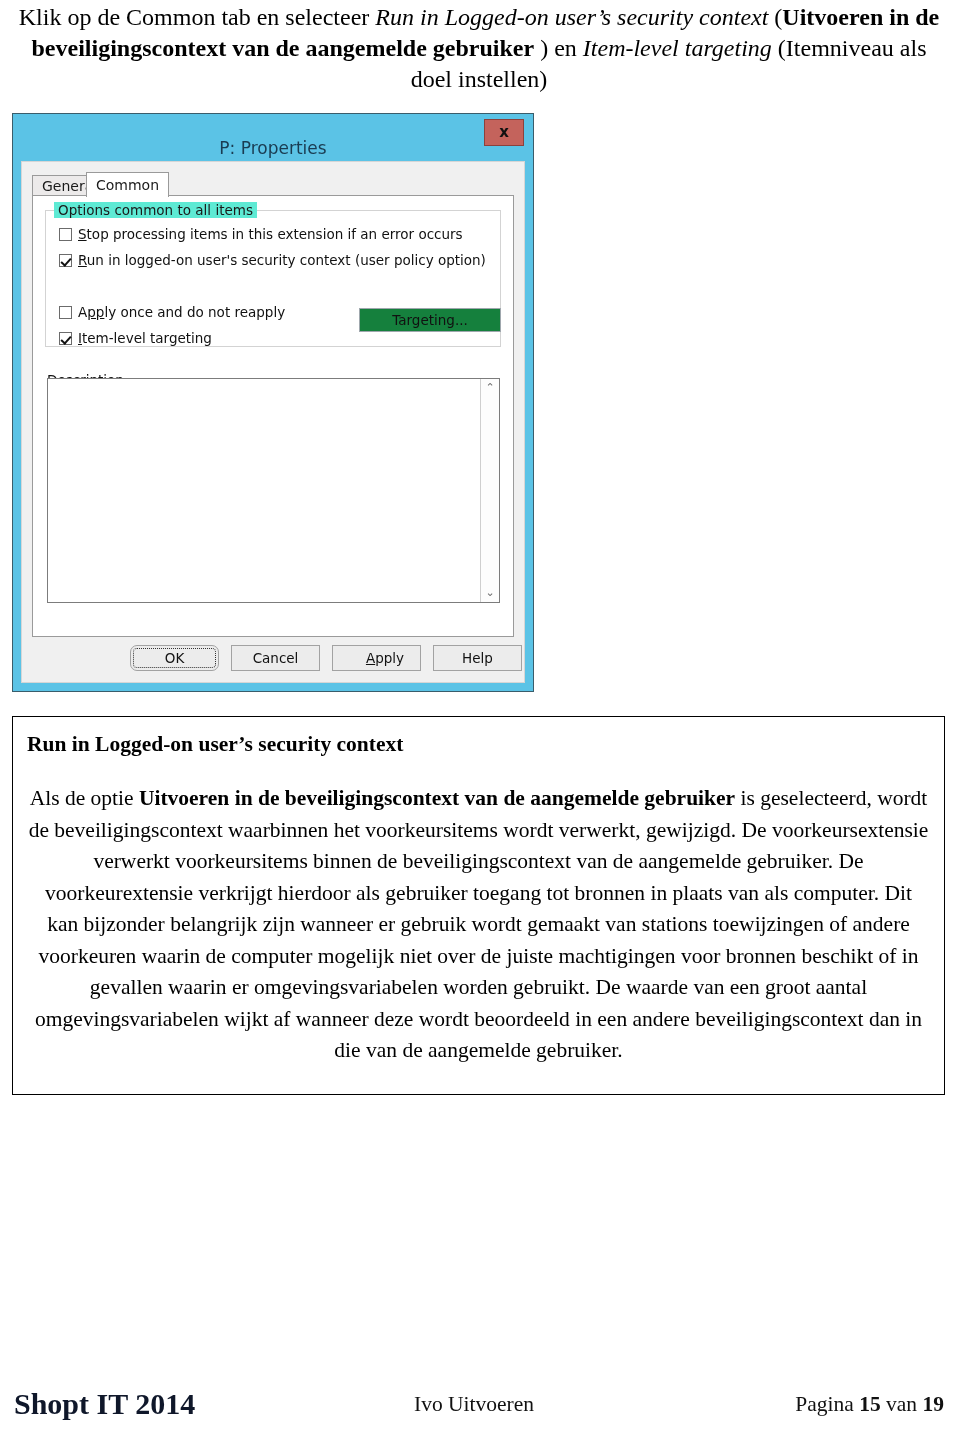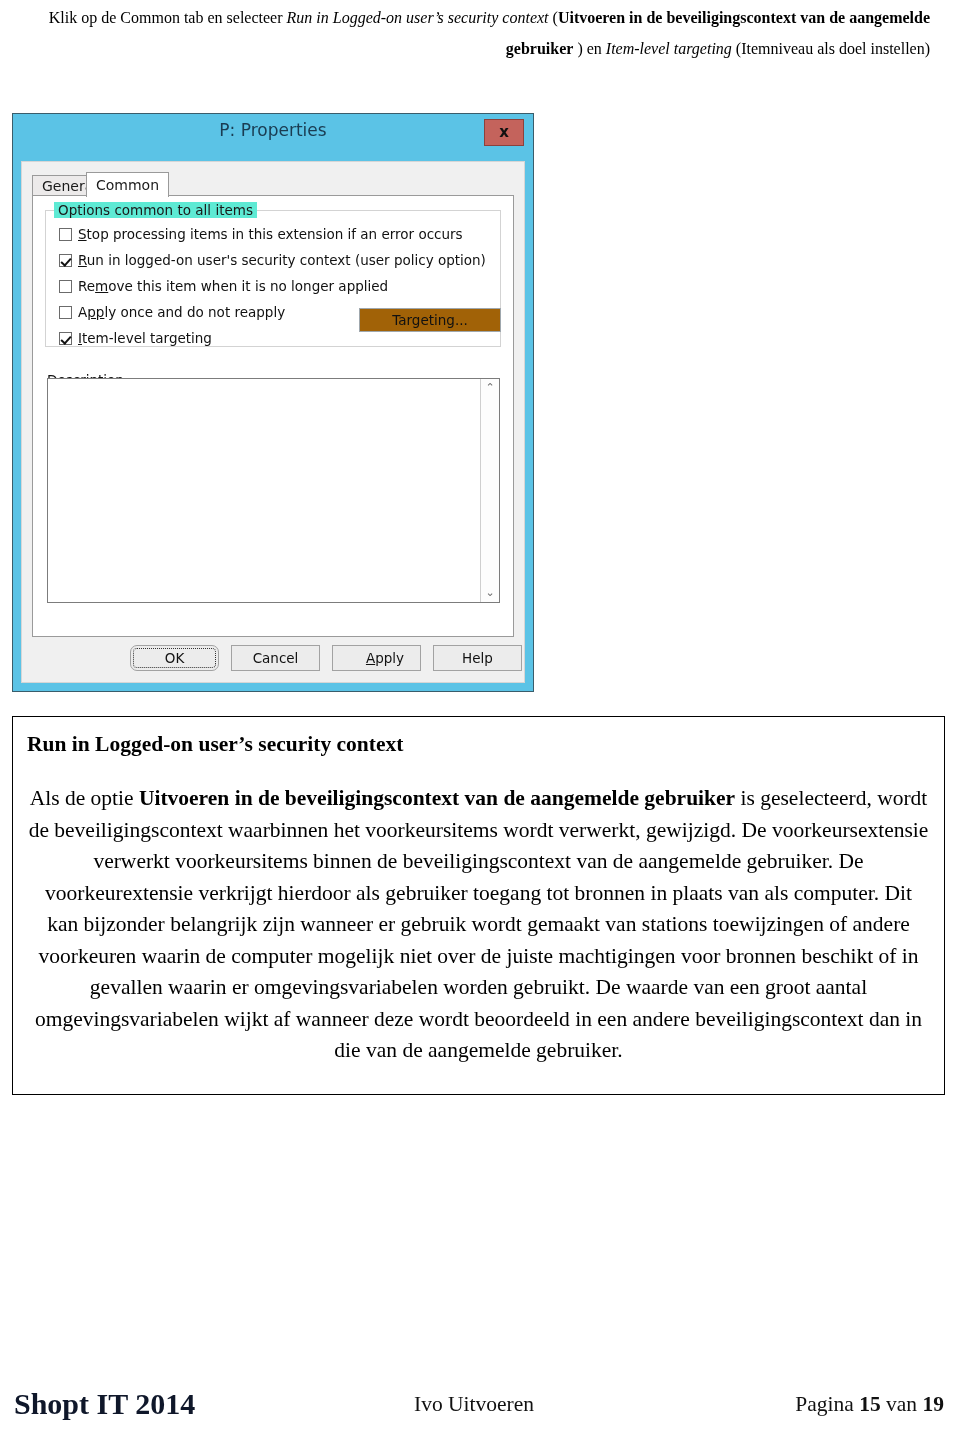--- a/index.html
+++ b/index.html
@@ -12,26 +12,26 @@
     height: 1429px;
     position: relative;
     font-family: "Liberation Serif", "DejaVu Serif", serif;
     color: #000000;
     overflow: hidden;
   }
 
   
   .intro {
     position: absolute;
-    left: 0;
+    left: 14px;
     top: 2px;
     width: 930px;
-    font-size: 16px;
+    font-size: 24px;
     line-height: 31px;
-    text-align: right;
+    text-align: center;
   }
   .intro b { font-weight: bold; }
   .intro i { font-style: italic; }
 
   
   .dialog-shot {
     position: absolute;
     left: 12px;
     top: 113px;
     width: 522px;
@@ -47,21 +47,21 @@
     top: 47px;
     right: 8px;
     bottom: 8px;
     background: #f0f0f0;
     border: 1px solid #d6d6d6;
     box-sizing: border-box;
   }
   .dialog-title {
     position: absolute;
     left: 0;
-    top: 6px;
+    top: 24px;
     width: 100%;
     text-align: center;
     font-size: 17px;
     color: #1a3c52;
     font-family: "DejaVu Sans", "Liberation Sans", sans-serif;
   }
   .close-btn {
     position: absolute;
     right: 9px;
     top: 5px;
@@ -172,21 +172,21 @@
     transform: rotate(42deg);
   }
   .opt-row .u { text-decoration: underline; }
 
   .targeting-btn {
     position: absolute;
     right: 12px;
     top: 112px;
     width: 142px;
     height: 24px;
-    background: #a16207;
+    background: #15803d;
     border: 1px solid #9fa7ad;
     box-sizing: border-box;
     font-size: 13.5px;
     line-height: 22px;
     text-align: center;
     color: #111;
   }
 
   .desc-label {
     position: absolute;
@@ -351,23 +351,20 @@
         <div class="groupbox-title">Options common to all items</div>
 
         <div class="opt-row" style="top:12px;">
           <span class="cb"></span><span class="u">S</span><span>top processing items in this extension if an error occurs</span>
         </div>
 
         <div class="opt-row" style="top:38px;">
           <span class="cb checked"></span><span class="u">R</span><span>un in logged-on user's security context (user policy option)</span>
         </div>
 
-        <div class="opt-row" style="top:64px;">
-          <span class="cb"></span><span>Re</span><span class="u">m</span><span>ove this item when it is no longer applied</span>
-        </div>
 
         <div class="opt-row" style="top:90px;">
           <span class="cb"></span><span>A</span><span class="u">pp</span><span>ly once and do not reapply</span>
         </div>
 
         <div class="opt-row" style="top:116px;">
           <span class="cb checked"></span><span class="u">I</span><span>tem-level targeting</span>
         </div>
       </div>
 

